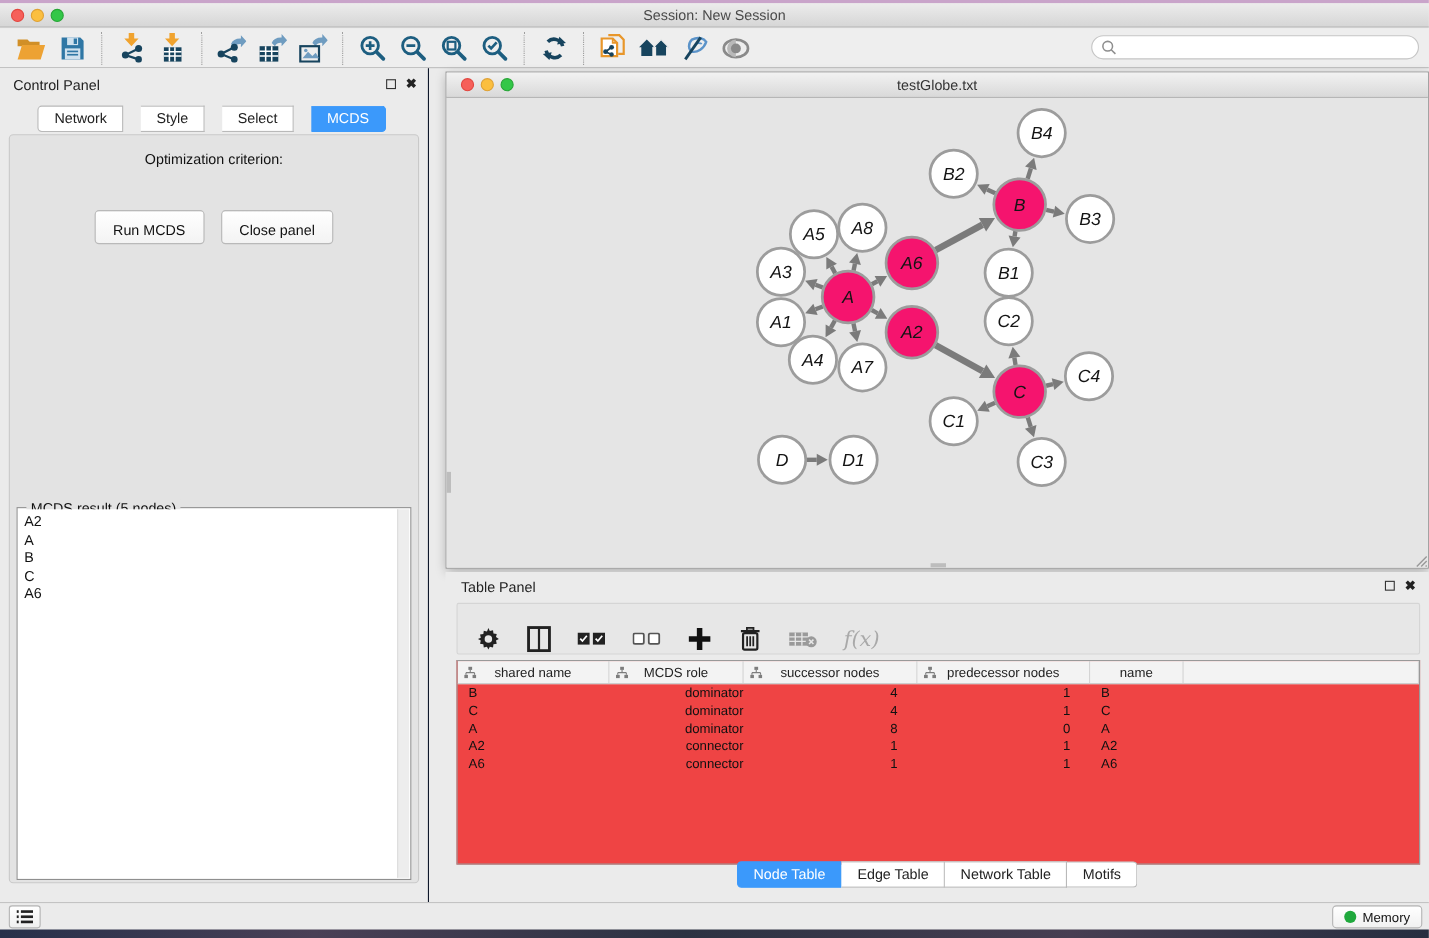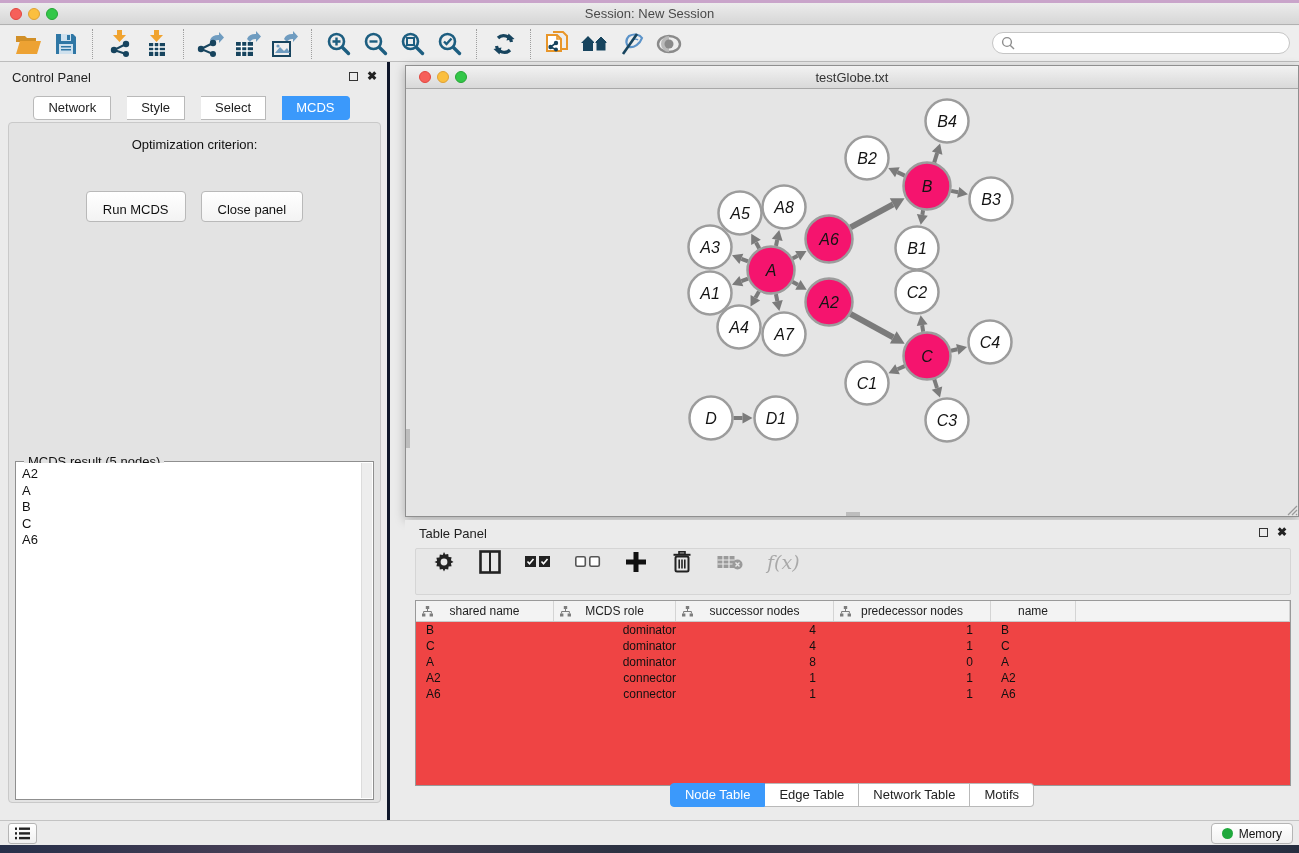--- a/index.html
+++ b/index.html
@@ -25,21 +25,21 @@
   .toolbar { position:absolute; top:26px; left:0; right:0; height:36px; background:#eee;
     border-bottom:1px solid #bdbdbd; display:flex; align-items:center; padding-left:10px; }
   .tb-icon { width:37px; height:32px; display:flex; align-items:center; justify-content:center; cursor:default; }
   .tb-sep { width:0; height:30px; border-left:1px dotted #9e9e9e; margin:0 8px; }
   .search-box { position:absolute; right:9px; top:6px; width:298px; height:22px; background:#fff;
     border:1px solid #c5c5c5; border-radius:12px; display:flex; align-items:center; padding-left:8px; }
   .search-box input { border:none; outline:none; background:transparent; font-size:13px; width:250px; margin-left:5px; }
 
   
   .control-panel { position:absolute; left:0; top:62px; width:390px; height:758px; background:#ebebeb;
-    border-right:3px solid #0f172a; }
+    border-right:1px solid #0f172a; }
   .panel-head { position:absolute; top:8px; left:12px; font-size:13px; color:#222; }
   .panel-icons { position:absolute; top:9px; right:10px; display:flex; gap:9px; align-items:center; }
   .float-box { width:9px; height:9px; border:1.5px solid #333; background:transparent; }
   .close-x { font-size:12px; color:#222; line-height:10px; font-weight:bold; }
 
   .cp-tabs { position:absolute; top:34px; left:0; right:4px; display:flex; justify-content:center;gap:16px; }
   .tab { font-size:13px; color:#222; background:#fff; border:1px solid #b9b9b9; border-left:none;
     padding:3px 14px 4px 14px; cursor:default; }
   .tab:first-child { border-left:1px solid #b9b9b9; border-radius:4px 0 0 4px; }
   .tab:last-child { border-radius:0 4px 4px 0; }
@@ -85,21 +85,21 @@
   .net-canvas { position:absolute; top:23px; left:0; right:0; bottom:0; background:#e5e5e5; overflow:hidden;font-style:italic; }
   .net-thumb-left { position:absolute; left:0; top:363px; width:4px; height:19px; background:#bdbdbd; }
   .net-thumb-bottom { position:absolute; left:440px; bottom:0; width:14px; height:4px; background:#bdbdbd; }
   .net-grip { position:absolute; right:0; bottom:0; }
 
   
   .table-panel { position:absolute; left:405px; top:520px; width:894px; height:298px; background:#ebebeb; }
   .tp-head { position:absolute; top:6px; left:14px; font-size:13px; color:#222; }
   .tp-icons { position:absolute; top:7px; right:12px; display:flex; gap:9px; align-items:center; }
   .tp-toolbar { position:absolute; left:10px; right:8px; top:28px; height:47px; background:#e7e7e7;
-    border:1px solid #d5d5d5; border-radius:2px; display:flex; align-items:flex-start; gap:24px; padding-left:17px; }
+    border:1px solid #d5d5d5; border-radius:2px; display:flex; align-items:flex-end; gap:24px; padding-left:17px; }
   .tp-tool { display:flex; align-items:center; justify-content:center; min-width:22px; height:26px; cursor:default; }
   .fx { font-family:"DejaVu Serif", serif; font-style:italic; font-size:19px; color:#a9a9a9; }
 
   .node-table { position:absolute; left:10px; right:8px; top:80px; height:186px; background:#ef4444;
     border:1px solid #999; overflow:hidden; }
   .nt-header { display:grid; grid-template-columns:138px 122px 158px 157px 85px 1fr; height:21px;
     background:#f3f3f3; border-bottom:1px solid #c9c9c9; }
   .nt-hcell { position:relative; display:flex; align-items:center; justify-content:center;
     font-size:12px; color:#222; border-right:1px solid #d4d4d4; }
   .nt-hcell .tree-ico { position:absolute; left:6px; top:5px; }

